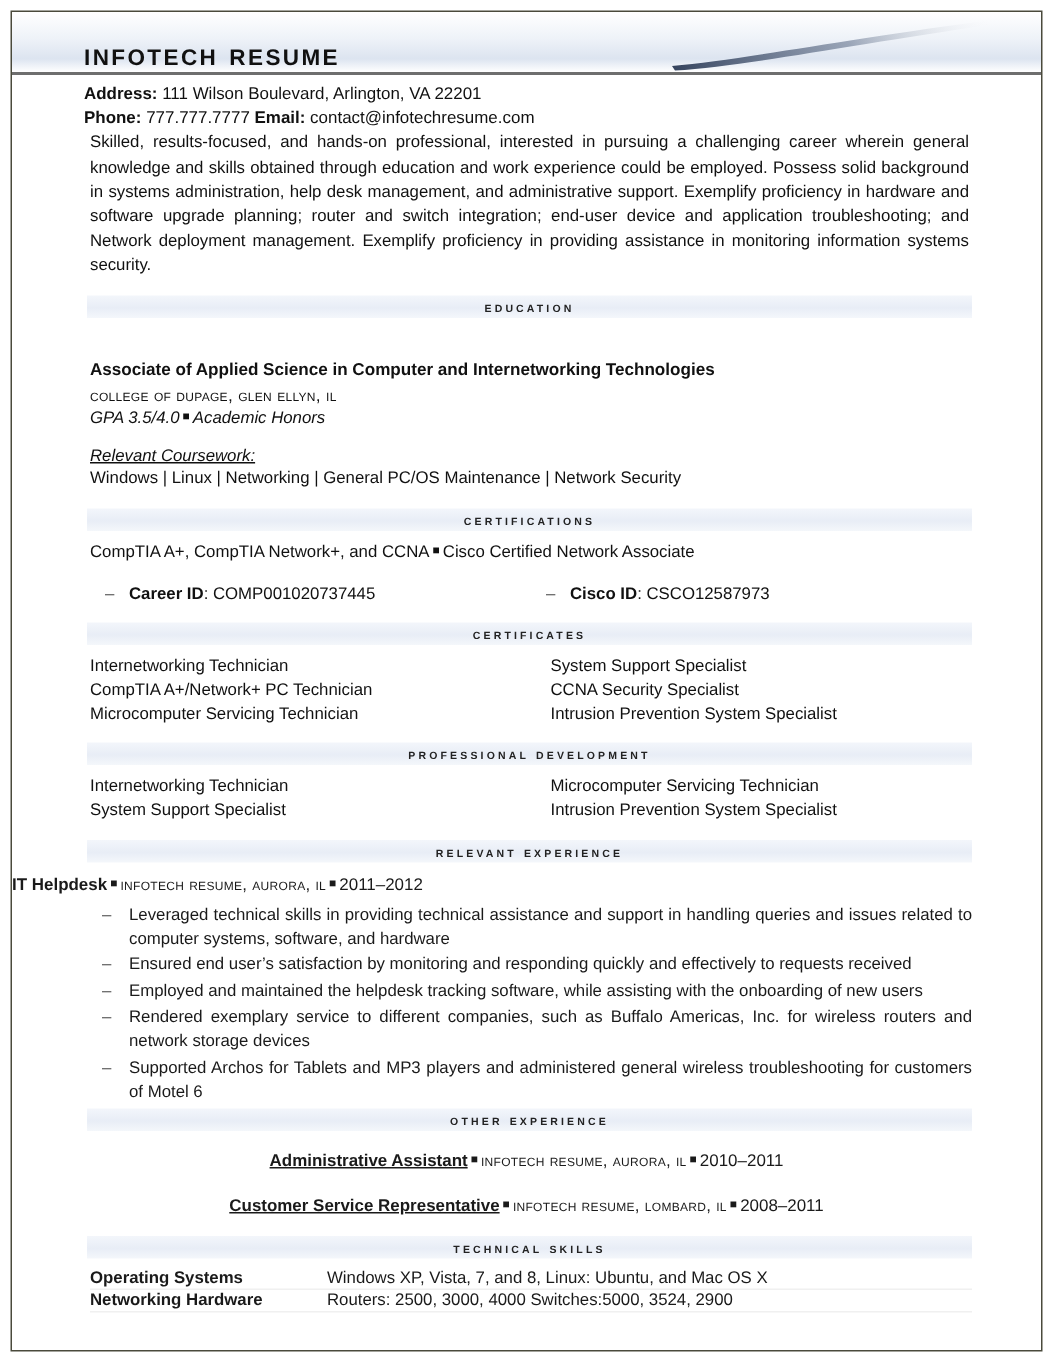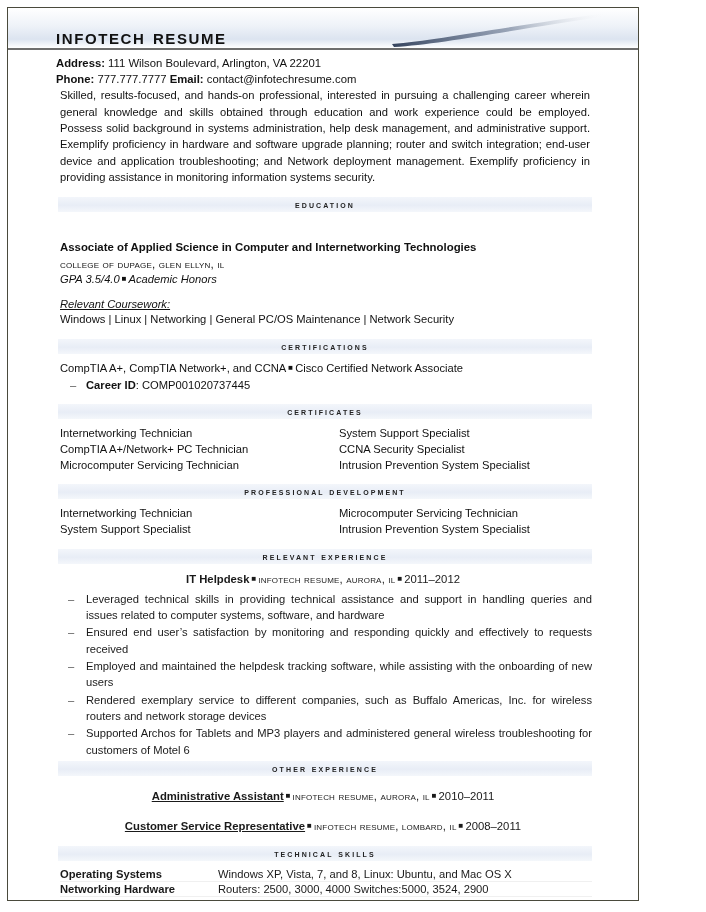--- a/index.html
+++ b/index.html
@@ -12,21 +12,21 @@
     height: 912px;
     font-family: "Liberation Sans", sans-serif;
     color: #1a1a1a;
     overflow: hidden;
   }
 
   .page {
     position: absolute;
     left: 7px;
     top: 7px;
-    width: 632px;
+    width: 688px;
     height: 894px;
     background: #ffffff;
     border: 1px solid #4a4a3c;
     box-sizing: border-box;
     overflow: hidden;
   }
 
   
   .masthead {
     position: relative;
@@ -124,38 +124,38 @@
   .course-head {
     font-style: italic;
     text-decoration: underline;
     margin-top: 9px;
   }
 
   .sq { font-size: 8px; vertical-align: 2px; padding: 0 2px; }
 
   .dashrow {
     display: flex;
-    margin-top: 1px;
+    margin-top: 12px;
   }
   .dashrow > div { flex: 1 1 50%; }
   .dash-item { padding-left: 26px; position: relative; }
   .dash-item::before {
     content: "\2013";
     position: absolute;
     left: 10px;
     color: #555;
   }
 
   .twocol { display: flex; gap: 16px; }
   .twocol > div { flex: 1 1 50%; }
   .twocol .col2 { padding-left: 10px; }
 
   
   .job-head {
-    text-align: center;
+    text-align: left;
     font-size: 11.3px;
     margin: 9px 0 6px 0;
   }
   .job-head .role { font-weight: bold; }
   .job-head .org {
     font-variant: small-caps;
     text-transform: lowercase;
     letter-spacing: .2px;
   }
 
@@ -257,20 +257,21 @@
     <div>Windows | Linux | Networking | General PC/OS Maintenance | Network Security</div>
   </div>
 
   <div class="sec-bar">Certifications</div>
   <div class="sec-body">
     <div>
       <span>CompTIA A+, CompTIA Network+, and CCNA</span><span class="sq">■</span><span>Cisco Certified Network Associate</span>
     </div>
     <div class="dashrow">
       <div class="dash-item"><b>Career ID</b><span>: COMP001020737445</span></div>
+      <div class="dash-item"><b>Cisco ID</b><span>: CSCO12587973</span></div>
     </div>
   </div>
 
   <div class="sec-bar">Certificates</div>
   <div class="sec-body">
     <div class="twocol">
       <div>
         <div>Internetworking Technician</div>
         <div>CompTIA A+/Network+ PC Technician</div>
         <div>Microcomputer Servicing Technician</div>

